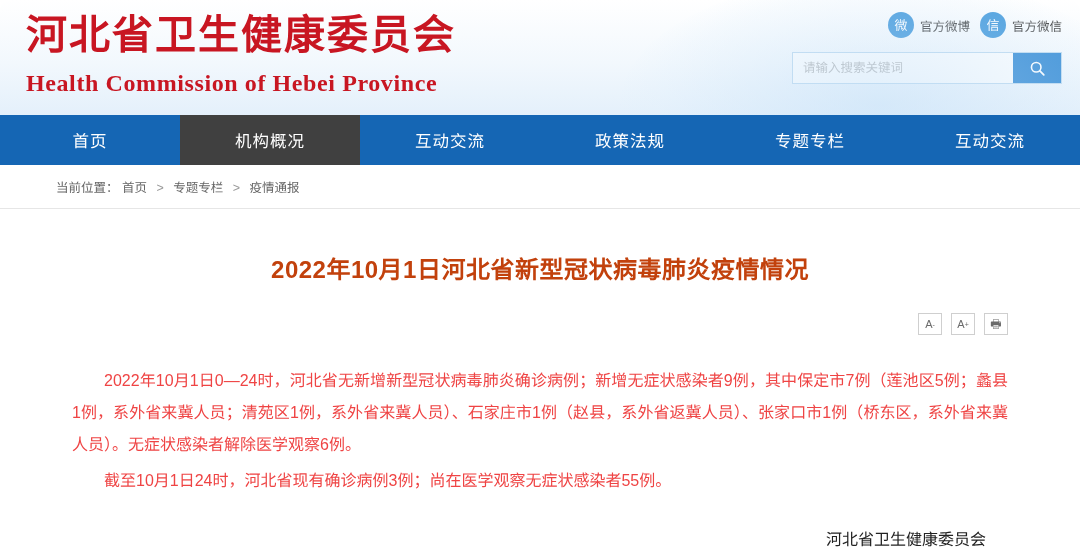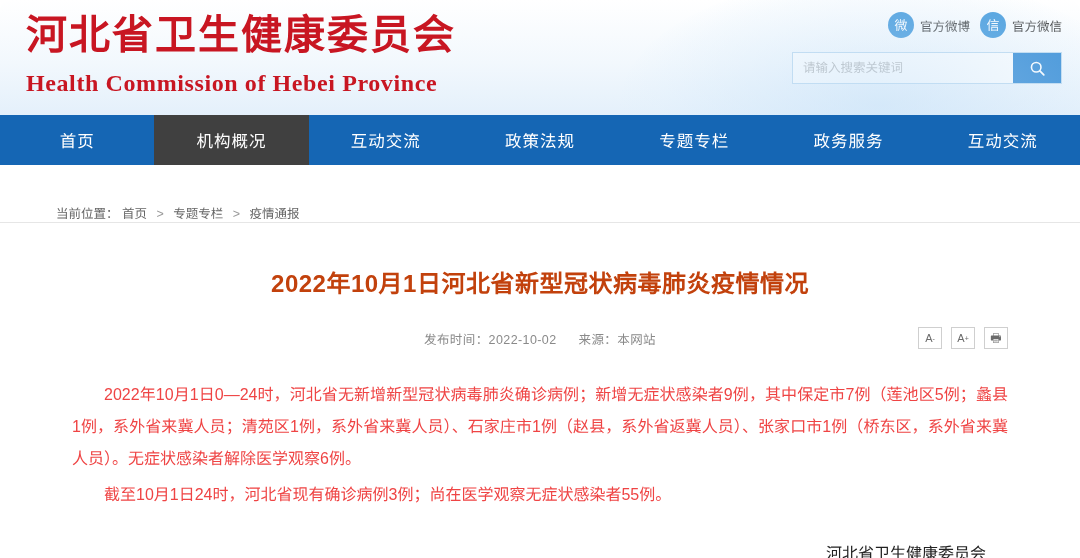--- a/index.html
+++ b/index.html
@@ -137,24 +137,24 @@
     color: #ffffff;
     font-size: 16.5px;
     letter-spacing: 1px;
     cursor: pointer;
     user-select: none;
   }
   .nav-item.active { background: #404040; }
 
   
   .breadcrumb-wrap {
-    height: 58px;
+    height: 44px;
     border-bottom: 1px solid #e6e6e6;
     display: flex;
-    align-items: flex-end;
+    align-items: center;
     padding-left: 56px;
   }
   .breadcrumb {
     font-size: 12.5px;
     color: #666666;
     white-space: nowrap;
   }
   .breadcrumb .sep { margin: 0 6px; color: #999; }
   .breadcrumb a { color: #666666; text-decoration: none; }
 
@@ -259,42 +259,38 @@
       </div>
     </div>
   </div>
 
   <div class="nav">
     <div class="nav-item">首页</div>
     <div class="nav-item active">机构概况</div>
     <div class="nav-item">互动交流</div>
     <div class="nav-item">政策法规</div>
     <div class="nav-item">专题专栏</div>
-    <div class="nav-item">政务服务</div>
     <div class="nav-item">互动交流</div>
   </div>
 
   <div class="breadcrumb-wrap">
     <div class="breadcrumb">
       <span>当前位置：</span>
       <a href="#">首页</a>
       <span class="sep">&gt;</span>
       <a href="#">专题专栏</a>
       <span class="sep">&gt;</span>
       <a href="#">疫情通报</a>
     </div>
   </div>
 
   <div class="article">
     <div class="article-title">2022年10月1日河北省新型冠状病毒肺炎疫情情况</div>
 
     <div class="meta-row">
-      <div class="meta-text">
-        <span>发布时间：</span><span>2022-10-02</span><span class="gap"></span><span>来源：</span><span>本网站</span>
-      </div>
       <div class="meta-tools">
         <div class="tool-btn">
             <span>A</span>
             <sup>-</sup>
           </div>
         <div class="tool-btn">
             <span>A</span>
             <sup>+</sup>
           </div>
         <div class="tool-btn print">

